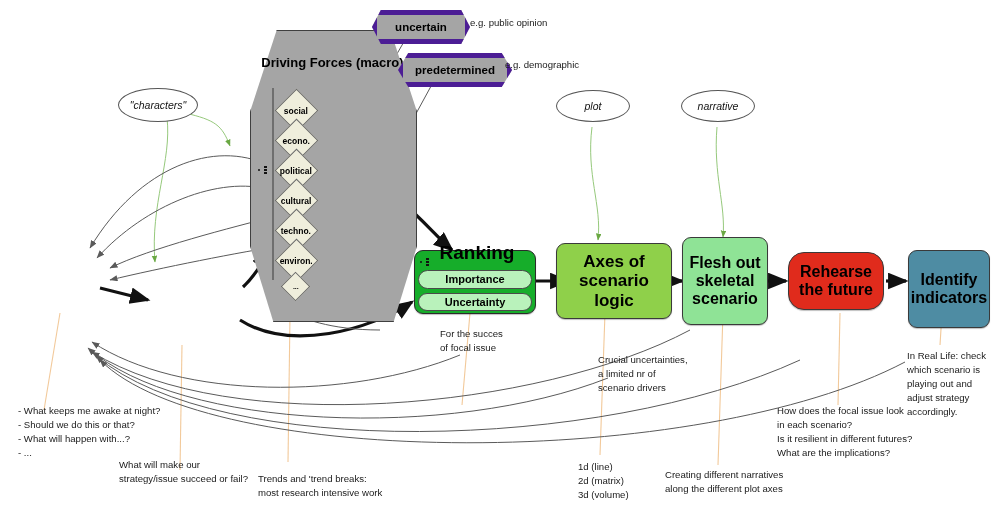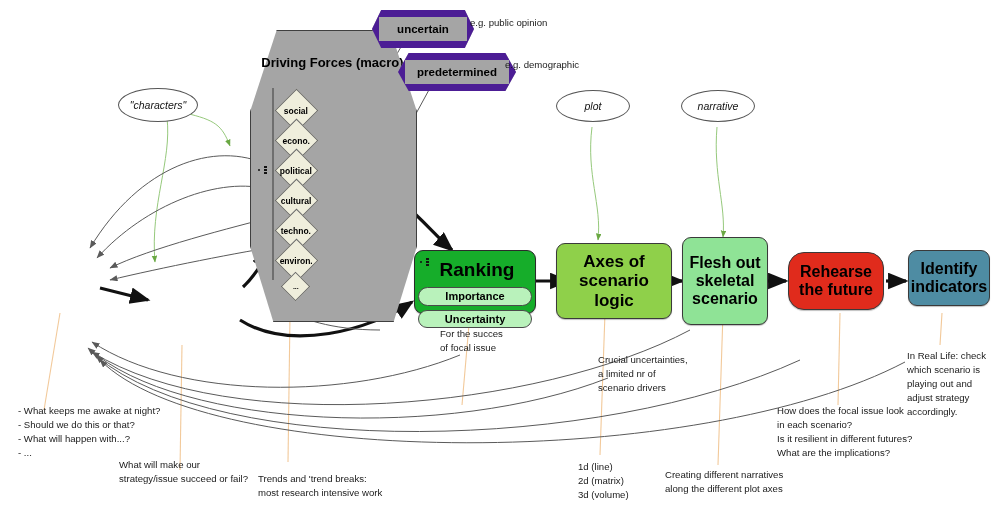--- a/index.html
+++ b/index.html
@@ -30,21 +30,21 @@
        clip-path:polygon(20% 0%,80% 0%,100% 50%,80% 100%,20% 100%,0% 50%);
        display:flex;align-items:center;justify-content:center;text-align:center;
        font-weight:bold;font-size:16px;color:#000;line-height:1.15;}
 
   .bighex{position:absolute;background:#a5a5a5;border:1px solid #3f3f3f;
           clip-path:polygon(16% 0%,84% 0%,100% 28%,100% 74%,86% 100%,14% 100%,0% 74%,0% 28%);}
   .bighex-title{position:absolute;left:0;right:0;top:26px;text-align:center;
                 font-weight:bold;font-size:13px;color:#000;line-height:1.15;}
   .bighex-rule{position:absolute;left:22px;top:58px;width:2px;height:192px;background:#6f6f6f;}
 
-  .ohex{position:absolute;background:#a5a5a5;border:7px solid #4c1d95;
+  .ohex{position:absolute;background:#a5a5a5;border:5px solid #4c1d95;
         clip-path:polygon(9% 0%,91% 0%,100% 50%,91% 100%,9% 100%,0% 50%);
         display:flex;align-items:center;justify-content:center;
         font-weight:bold;font-size:11.5px;color:#000;}
 
   .diamond{position:absolute;background:#efeedc;border:1px solid #6a6a6a;
            transform:rotate(45deg);display:flex;align-items:center;justify-content:center;}
   .diamond span{transform:rotate(-45deg);font-size:8.5px;font-weight:bold;color:#000;
                 white-space:nowrap;}
 
   .ell{position:absolute;border:1px solid #555;border-radius:50%;background:#fff;
@@ -178,21 +178,21 @@
   </div>
   <div class="ell" style="left:556px;top:90px;width:72px;height:30px;">
     <span>plot</span>
   </div>
   <div class="ell" style="left:681px;top:90px;width:72px;height:30px;">
     <span>narrative</span>
   </div>
 
 
 
-  <div class="node rbox ranking" style="left:414px;top:250px;width:122px;height:64px;">
+  <div class="node rbox ranking" style="left:414px;top:250px;width:122px;height:64px;justify-content:flex-end;">
     <div class="rtitle">Ranking</div>
     <div class="pill">Importance</div>
     <div class="pill">Uncertainty</div>
   </div>
   <div class="tick" style="left:420px;top:258px;">
     <span class="d"></span>
       <span class="b1"></span>
       <span class="b2"></span>
       <span class="b3"></span>
   </div>
@@ -207,21 +207,21 @@
     <span style="white-space:pre-line">Flesh out
 skeletal
 scenario</span>
   </div>
 
   <div class="node rbox rehearse" style="left:788px;top:252px;width:96px;height:58px;border-radius:16px;">
     <span style="white-space:pre-line">Rehearse
 the future</span>
   </div>
 
-  <div class="node rbox identify" style="left:908px;top:250px;width:82px;height:56px;">
+  <div class="node rbox identify" style="left:908px;top:250px;width:82px;height:78px;">
     <span style="white-space:pre-line">Identify
 indicators</span>
   </div>
 
   <div class="note" style="left:18px;top:404px;">- What keeps me awake at night?
 - Should we do this or that?
 - What will happen with...?
 - ...</div>
   <div class="note" style="left:119px;top:458px;">What will make our
 strategy/issue succeed or fail?</div>

